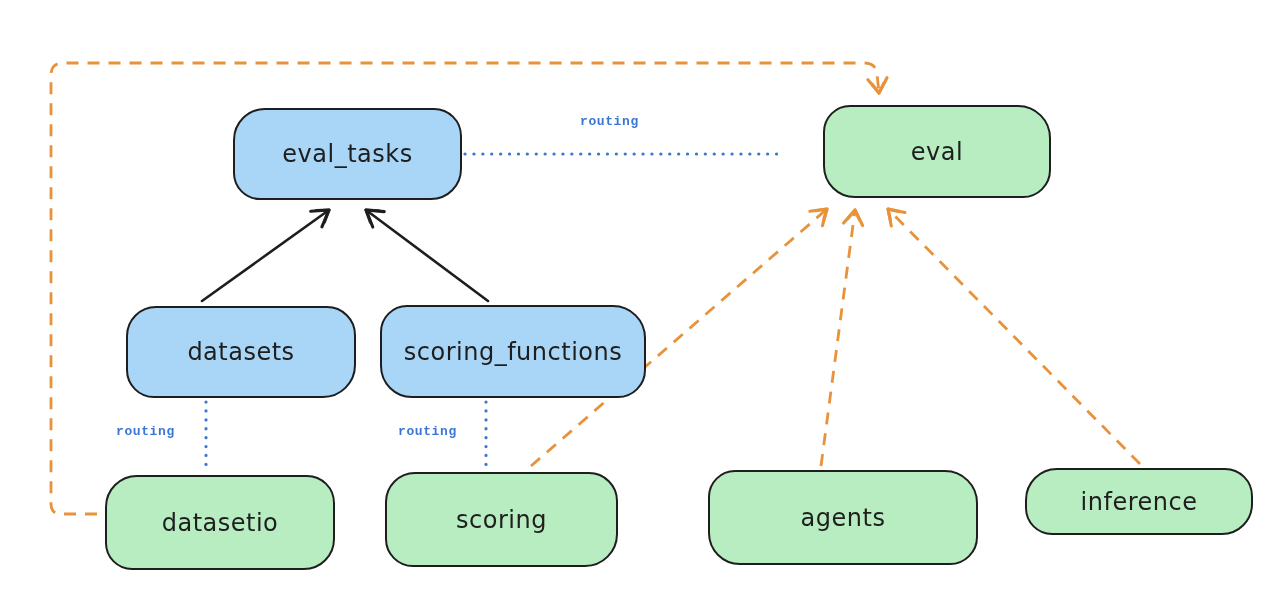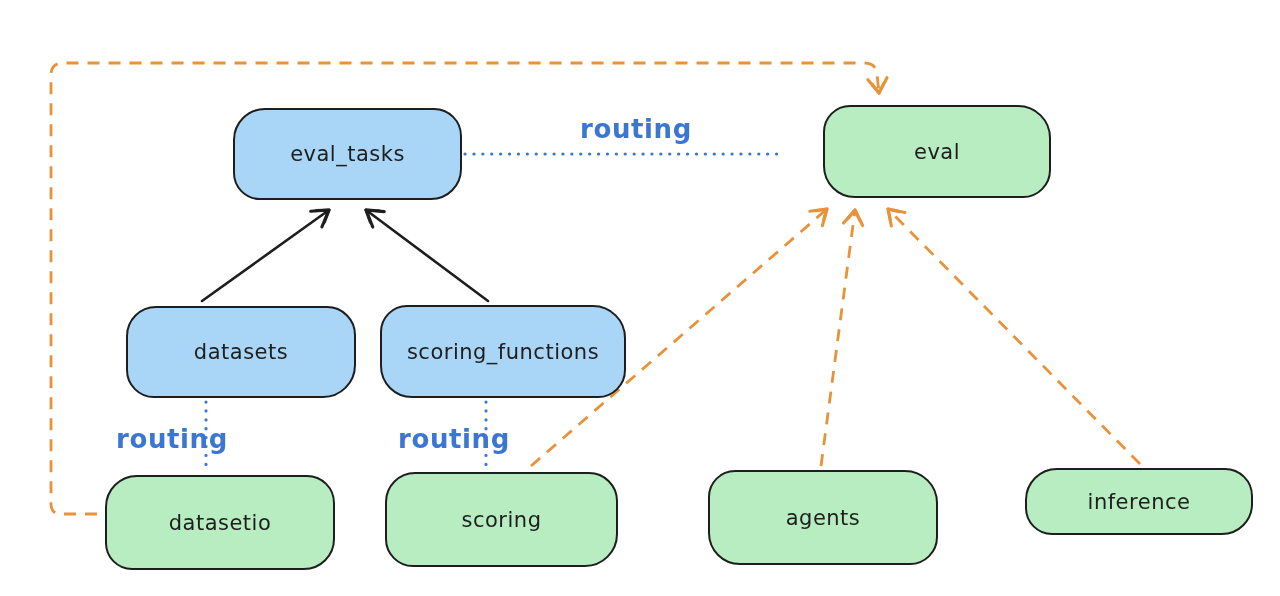--- a/index.html
+++ b/index.html
@@ -26,44 +26,45 @@
   .edge-dashed{stroke:var(--edge-orange);stroke-width:2.8;fill:none;stroke-linecap:butt;stroke-dasharray:12 9;stroke-linejoin:round;}
   .chev{fill:none;stroke-width:2.6;stroke-linecap:round;stroke-linejoin:round;}
   .chev-black{stroke:var(--edge-black);}
   .chev-orange{stroke:var(--edge-orange);}
 
   .node{
     position:absolute;
     display:flex;align-items:center;justify-content:center;
     border:2.6px solid var(--node-stroke);
     box-sizing:border-box;
-    font-size:21px;color:#1e1e1e;
+    font-size:24px;color:#1e1e1e;
     letter-spacing:0.5px;
   }
   .node.blue{background:var(--node-blue-fill);}
   .node.green{background:var(--node-green-fill);}
   .r1{border-radius:32px 28px 31px 27px;}
   .r2{border-radius:27px 33px 28px 32px;}
   .r3{border-radius:30px 29px 33px 28px;}
 
   .pos-eval-tasks{left:233px;top:108px;width:229px;height:92px;}
   .pos-eval{left:787px;top:105px;width:228px;height:93px;margin-left:36px;}
   .pos-datasets{left:98px;top:306px;width:230px;height:92px;margin-left:28px;}
-  .pos-scoring-functions{left:380px;top:305px;width:246px;height:93px;}
+  .pos-scoring-functions{left:380px;top:305px;width:266px;height:93px;}
   .pos-datasetio{left:97px;top:475px;width:230px;height:95px;margin-left:8px;}
   .pos-scoring{left:385px;top:472px;width:233px;height:95px;}
-  .pos-agents{left:708px;top:470px;width:230px;height:95px;}
+  .pos-agents{left:708px;top:470px;width:270px;height:95px;}
   .pos-inference{left:1025px;top:468px;width:228px;height:67px;}
 
   .edge-label{
     position:absolute;
     color:var(--label-blue);
-    font-size:26px;font-weight:600;
+    font-size:13px;font-weight:600;
     letter-spacing:0.6px;
     white-space:nowrap;
+    font-family:Liberation Mono, monospace;
   }
   .pos-routing-top{left:580px;top:114px;}
   .pos-routing-left{left:116px;top:424px;}
   .pos-routing-mid{left:398px;top:424px;}
 </style>
 </head>
 <body>
 
 <div class="canvas">
 

